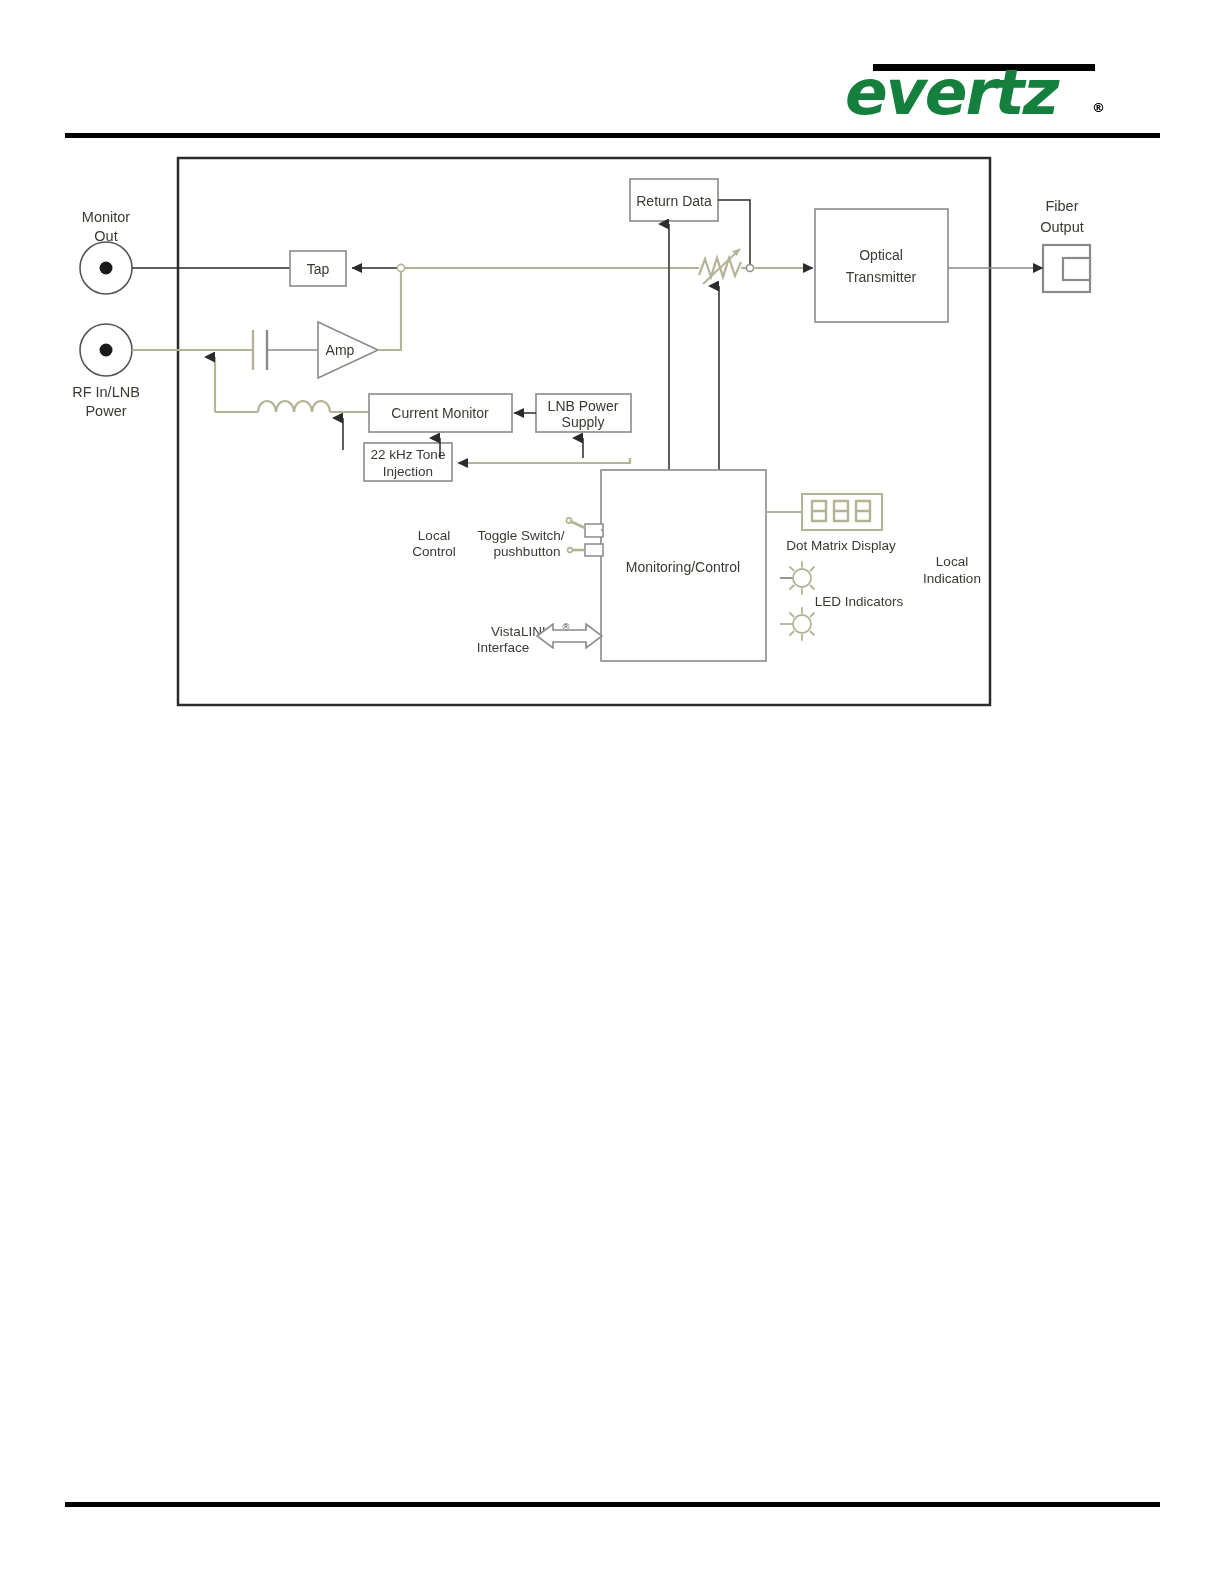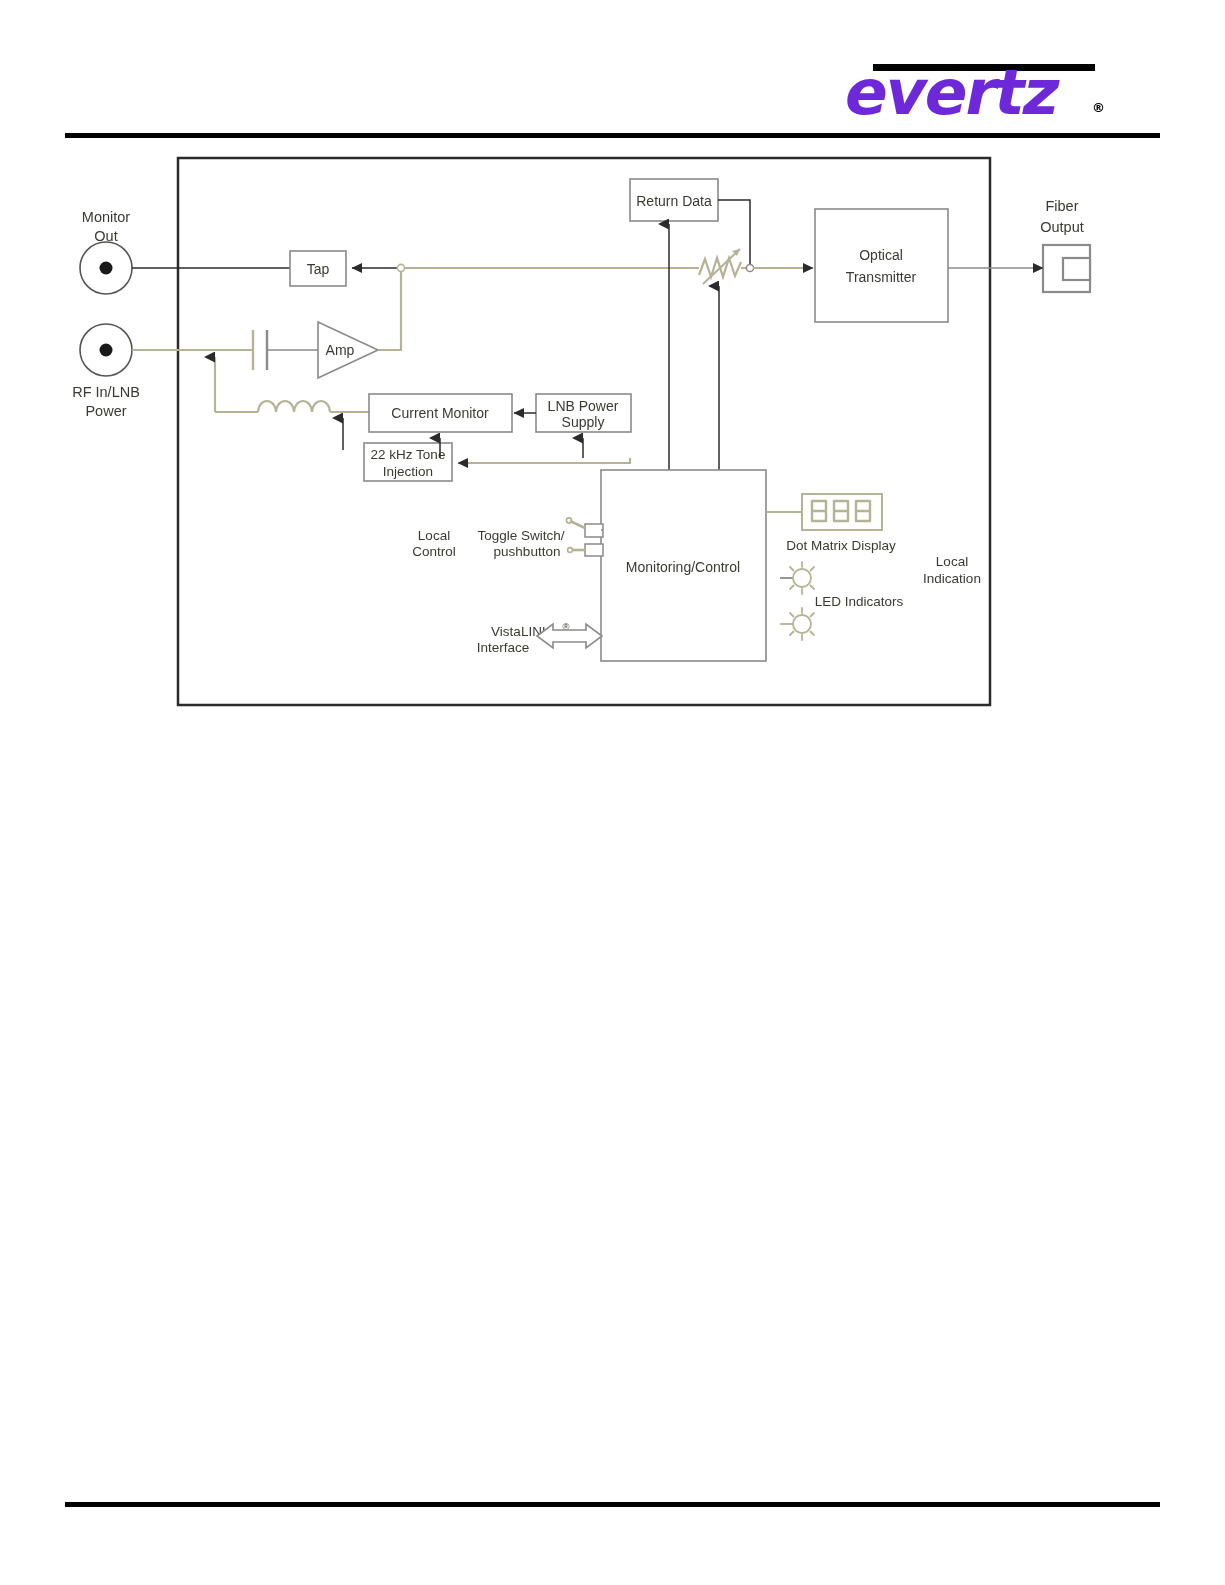--- a/index.html
+++ b/index.html
@@ -5,21 +5,21 @@
   html,body{margin:0;padding:0;background:#ffffff;}
   body{width:1225px;height:1585px;position:relative;
        font-family:"Liberation Sans","DejaVu Sans",sans-serif;color:#2b2b2b;}
   .page{position:absolute;inset:0;}
 
   
   .logo-wrap{position:absolute;left:845px;top:62px;width:270px;height:62px;}
   .logo-bar{position:absolute;left:28px;top:2px;width:222px;height:7px;background:#000;}
   .logo-text{position:absolute;left:0;top:0px;width:250px;
              font-family:"DejaVu Sans",sans-serif;font-weight:bold;font-style:italic;
-             font-size:63px;letter-spacing:-2px;line-height:62px;color:#6d28d9;}
+             font-size:63px;letter-spacing:-2px;line-height:62px;color:#15803d;}
   .logo-reg{position:absolute;left:247px;top:38px;font-size:13px;font-weight:bold;color:#000;
             font-family:"DejaVu Sans",sans-serif;font-style:normal;}
 
   .rule{position:absolute;left:65px;width:1095px;height:5px;background:#000;}
   .rule-top{top:133px;}
   .rule-bottom{top:1502px;}
 
   svg.diagram{position:absolute;left:0;top:0;}
   text{font-family:"Liberation Sans","DejaVu Sans",sans-serif;fill:#3a3a32;}
 </style>

